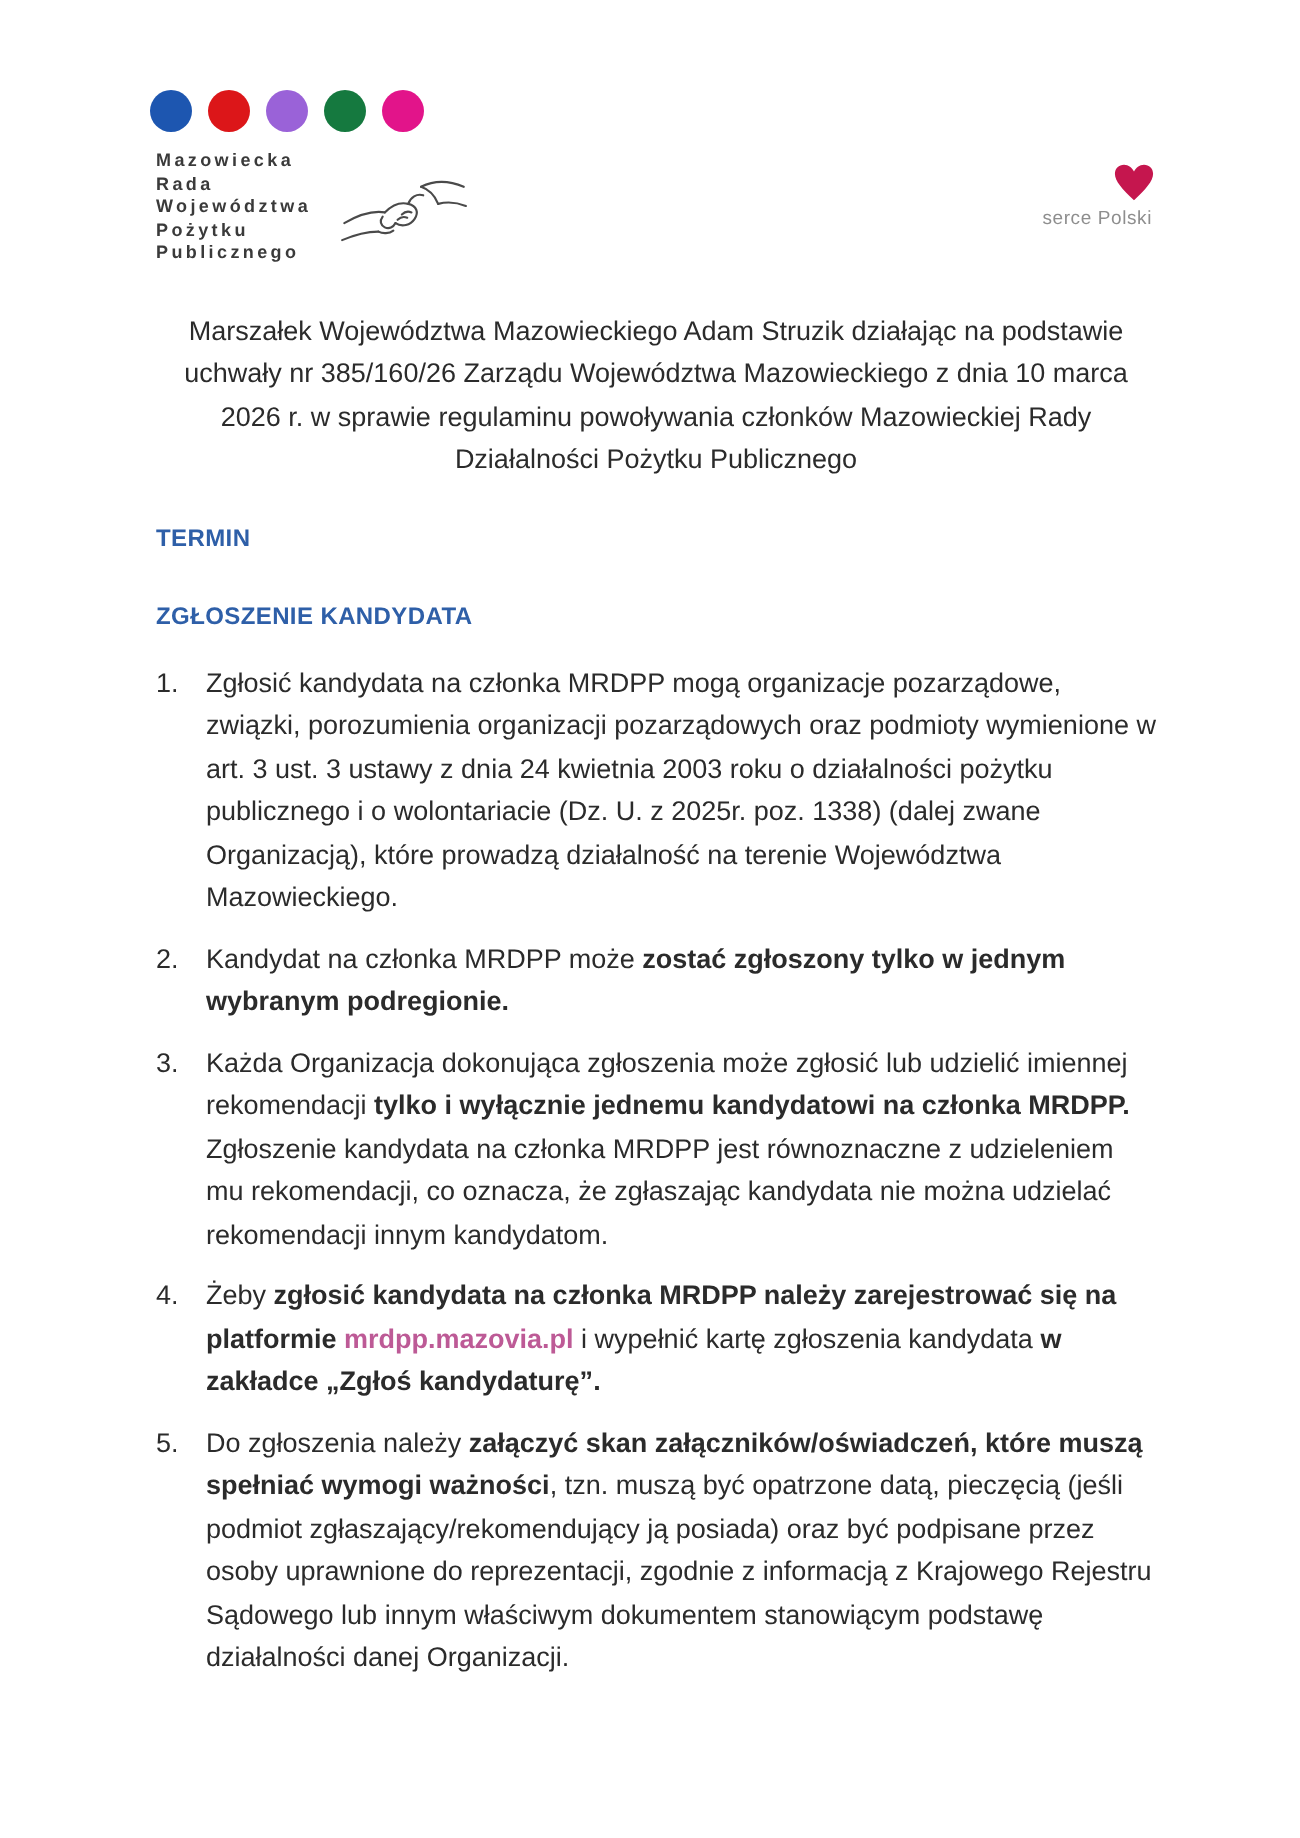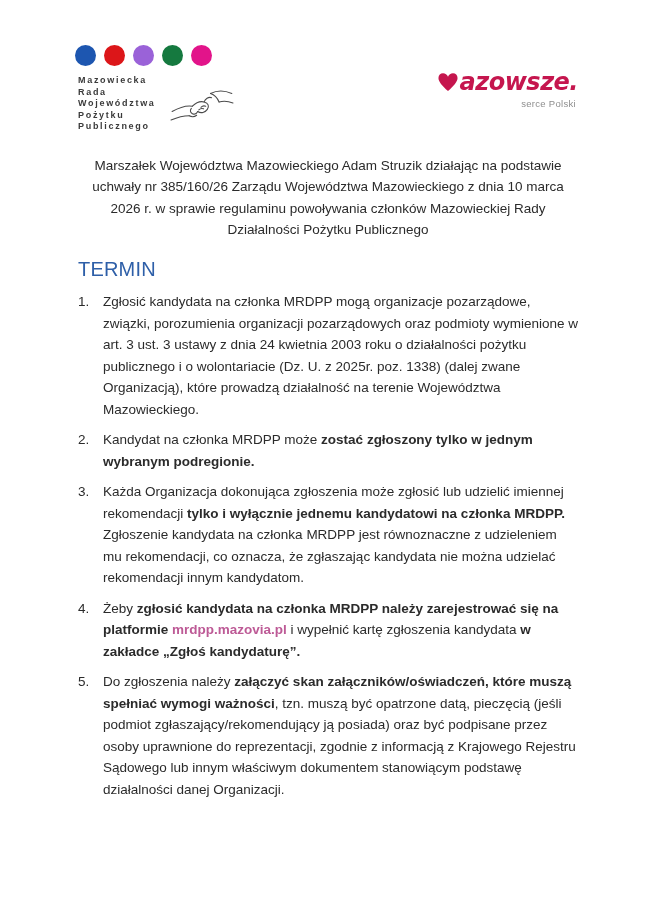--- a/index.html
+++ b/index.html
@@ -7,39 +7,39 @@
     position:relative;
     width:650px;height:919px;
     box-sizing:border-box;
     background:#ffffff;
     padding:45px 72px 30px 78px;
     font-family:"Liberation Sans",sans-serif;
     font-size:13.5px;line-height:21.5px;
     color:#2b2b2b;
   }
   
-  .header{display:flex;justify-content:space-between;align-items:flex-start;margin-bottom:22px;}
+  .header{display:flex;justify-content:space-between;align-items:center;margin-bottom:22px;}
   .dots{display:flex;gap:8px;margin-left:-3px;margin-bottom:9px;}
   .dot{width:21px;height:21px;border-radius:50%;}
   .logo-row{display:flex;align-items:flex-start;}
   .logo-text{font-size:9px;font-weight:bold;letter-spacing:1.7px;line-height:11.5px;color:#3a3a3a;}
   .logo-text div{white-space:nowrap;}
   .handshake{margin-left:14px;margin-top:6px;}
   .brand-block{margin-top:24px;display:flex;flex-direction:column;align-items:flex-end;}
   .brand-line{display:flex;align-items:center;gap:1px;}
   .brand-text{
     font-family:"DejaVu Sans",sans-serif;font-weight:bold;font-style:italic;
     font-size:24px;color:#c5164e;letter-spacing:-0.5px;line-height:26px;
   }
   .tagline{font-size:9.5px;color:#8e8e8e;margin-top:-2px;padding-right:2px;letter-spacing:0.3px;margin-left:12px;}
   
   h1.title{font-size:17px;font-weight:bold;color:#262626;margin:24px 0 18px 0;}
   p.body{margin:0 0 12px 0;text-align:center;}
   .b{font-weight:bold;}
-  h2.section{font-size:20px;font-weight:normal;color:#2e5fa8;letter-spacing:0.2px;margin:18px 0 11px 0;}
+  h2.section{font-size:12px;font-weight:bold;color:#2e5fa8;letter-spacing:0.2px;margin:18px 0 11px 0;}
   a.link-blue{color:#2353e4;font-weight:bold;text-decoration:none;cursor:pointer;}
   a.link-pink{color:#bd5a96;font-weight:bold;text-decoration:none;cursor:pointer;}
   .list{margin-top:2px;}
   .li{display:flex;margin-bottom:9px;}
   .num{flex:0 0 25px;width:25px;}
   .li-text{flex:1;margin:0;}
 </style>
 </head>
 <body>
 
@@ -76,35 +76,35 @@
           <path d="M54,53 q4,-4 9,-2"></path>
         </svg>
       </div>
     </div>
 
     <div class="brand-block">
       <div class="brand-line">
         <svg width="22" height="20" viewBox="0 0 24 22">
           <path d="M12 21 C5.5 15 1.5 10.5 1.5 6.5 C1.5 3.5 3.7 1.5 6.5 1.5 C9 1.5 11 3.2 12 5.2 C13 3.2 15 1.5 17.5 1.5 C20.3 1.5 22.5 3.5 22.5 6.5 C22.5 10.5 18.5 15 12 21Z" fill="#c5164e"></path>
         </svg>
-        <span class="brand-text">azowsze.</span>
       </div>
       <div class="tagline">serce Polski</div>
     </div>
   </div>
 
 
   <p class="body">
     <span>Marszałek Województwa Mazowieckiego Adam Struzik działając na podstawie uchwały nr 385/160/26 Zarządu Województwa Mazowieckiego z dnia 10 marca 2026 r. w sprawie regulaminu powoływania członków Mazowieckiej Rady Działalności Pożytku Publicznego</span>
   </p>
 
 
   <h2 class="section">TERMIN</h2>
 
 
+  <h2 class="section">ZGŁOSZENIE KANDYDATA</h2>
 
   <div class="list">
 
     <div class="li">
       <span class="num">1.</span>
       <p class="li-text"><span>Zgłosić kandydata na członka MRDPP mogą organizacje pozarządowe, związki, porozumienia organizacji pozarządowych oraz podmioty wymienione w art. 3 ust. 3 ustawy z dnia 24 kwietnia 2003 roku o działalności pożytku publicznego i o wolontariacie (Dz. U. z 2025r. poz. 1338) (dalej zwane Organizacją), które prowadzą działalność na terenie Województwa Mazowieckiego.</span></p>
     </div>
 
     <div class="li">
       <span class="num">2.</span>

